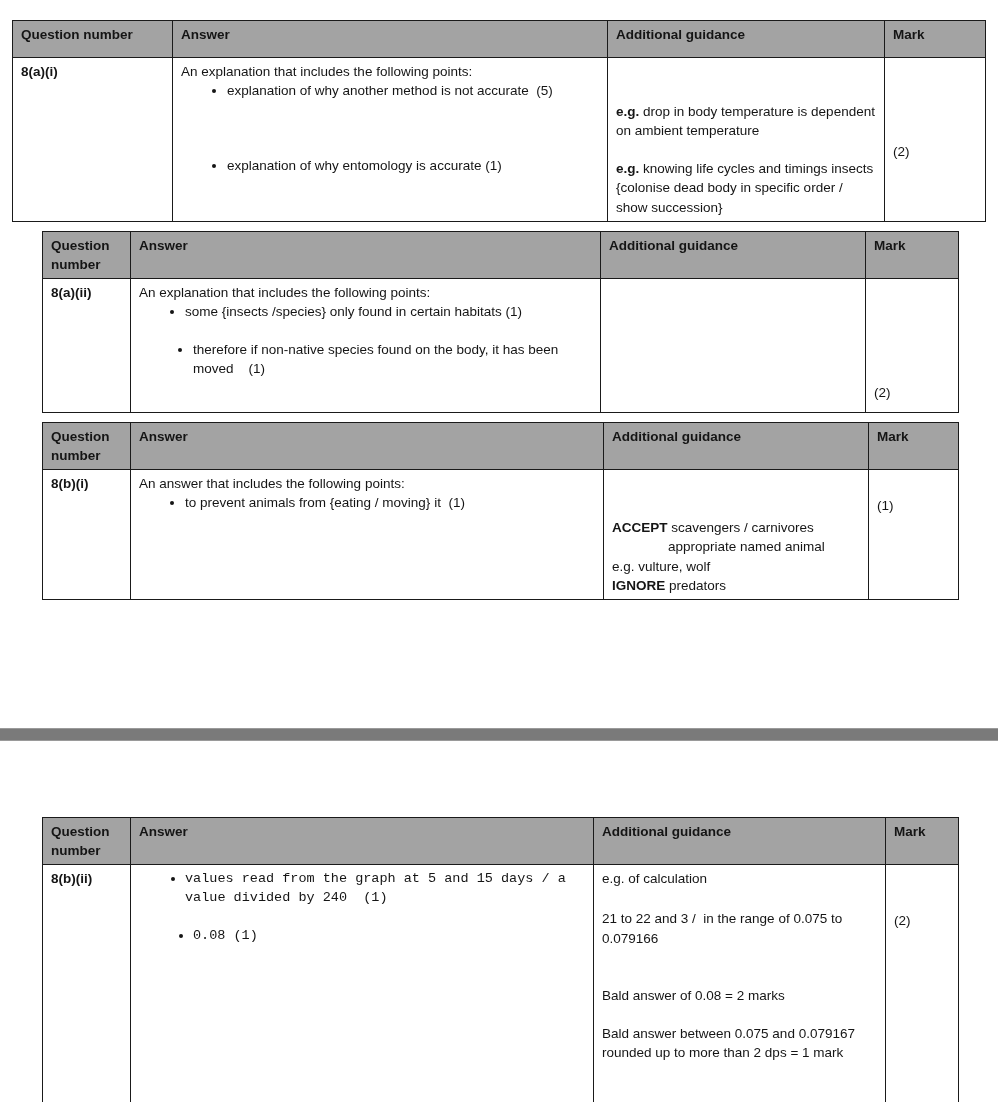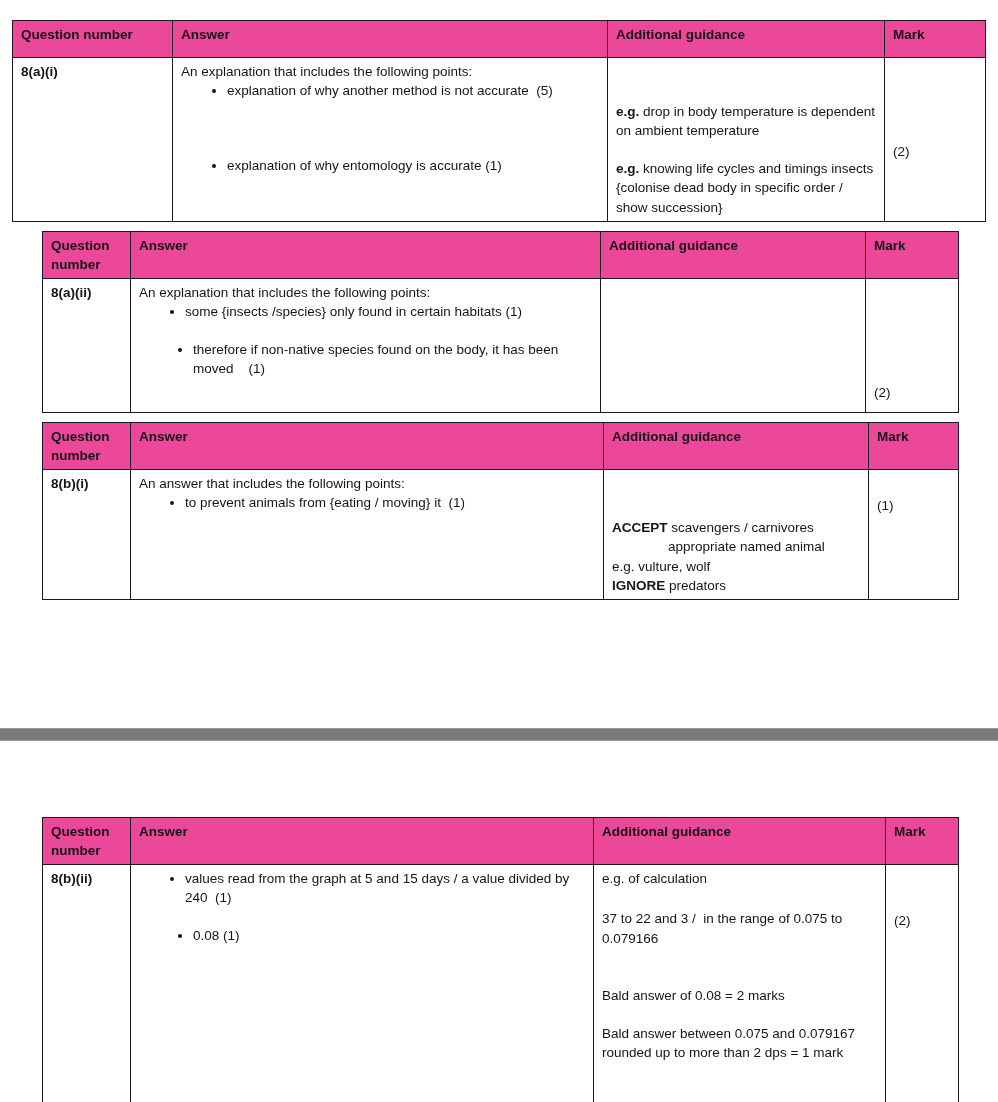--- a/index.html
+++ b/index.html
@@ -4,38 +4,38 @@
 <style>
   * { box-sizing: border-box; margin: 0; padding: 0; }
   html, body { background: #ffffff; }
   body {
     width: 998px; height: 1102px; position: relative;
     font-family: "Liberation Sans", "DejaVu Sans", sans-serif;
     font-size: 13.5px; line-height: 1.42; color: #151515;
   }
   table.ms { border-collapse: collapse; table-layout: fixed; position: absolute; background: #fff; }
   .ms th, .ms td { border: 1px solid #1a1a1a; vertical-align: top; padding: 4px 8px; overflow: hidden; }
-  .ms th { background: #ec4899; font-weight: 700; text-align: left; }
+  .ms th { background: #a3a3a3; font-weight: 700; text-align: left; }
   .qcell { font-weight: 700; }
   .ms td p, .ms td li { white-space: pre-wrap; }
   ul.blist { list-style: disc; margin: 0; padding-left: 46px; }
   .indent { padding-left: 56px; }
 
   #t1 { left: 12px;  top: 20px;  width: 973px; }
   #t2 { left: 42px;  top: 231px; width: 916px; }
   #t3 { left: 42px;  top: 422px; width: 916px; }
   #t4 { left: 42px;  top: 817px; width: 916px; }
 
   #t1 th { height: 37px; }  #t1 td { height: 155px; }
   #t2 th { height: 39px; }  #t2 td { height: 134px; }
   #t3 th { height: 39px; }  #t3 td { height: 96px; }
   #t4 th { height: 40px; }  #t4 td { height: 248px; }
 
   .mt18 { margin-top: 18px; margin-left: 8px; } .mt19 { margin-top: 19px; } .mt21 { margin-top: 21px; }
-  .mt23 { margin-top: 23px; } .mt38 { margin-top: 38px; } .mt39 { margin-top: 39px; }
+  .mt23 { margin-top: 23px; } .mt38 { margin-top: 38px; } .mt39 { margin-top: 39px; font-family: Liberation Mono, monospace; }
   .mt40 { margin-top: 40px; } .mt44 { margin-top: 44px; } .mt56 { margin-top: 56px; }
 
   .mark { display: block; }
   .mark-t1 { margin-top: 80px; }
   .mark-t2 { margin-top: 100px; }
   .mark-t3 { margin-top: 22px; }
   .mark-t4 { margin-top: 42px; }
 
   #page-break {
     position: absolute; left: 0; top: 728px; width: 998px; height: 13px;
@@ -172,21 +172,21 @@
     <tr>
       <td class="qcell">8(b)(ii)</td>
       <td>
         <ul class="blist mt39">
           <li>values read from the graph at 5 and 15 days / a value divided by 240  (1)</li>
           <li class="mt18">0.08 (1)</li>
         </ul>
       </td>
       <td>
         <p>e.g. of calculation</p>
-        <p class="mt21">37 to 22 and 3 /  in the range of 0.075 to 0.079166</p>
+        <p class="mt21">21 to 22 and 3 /  in the range of 0.075 to 0.079166</p>
         <p class="mt38">Bald answer of 0.08 = 2 marks</p>
         <p class="mt19">Bald answer between 0.075 and 0.079167 rounded up to more than 2 dps = 1 mark</p>
       </td>
       <td>
           <span class="mark mark-t4">(2)</span>
         </td>
     </tr>
   </tbody>
 </table>
 

